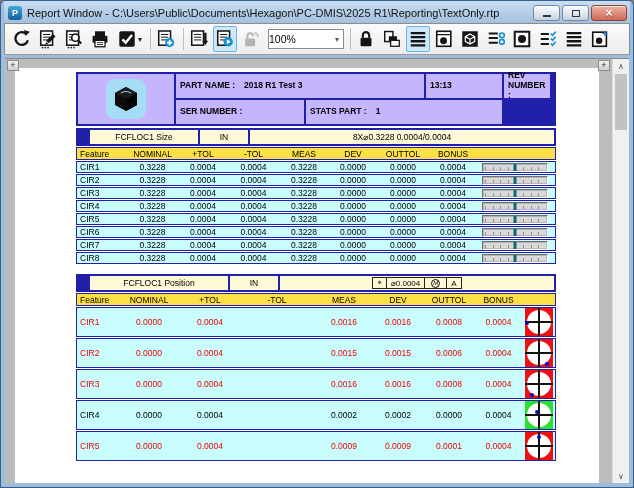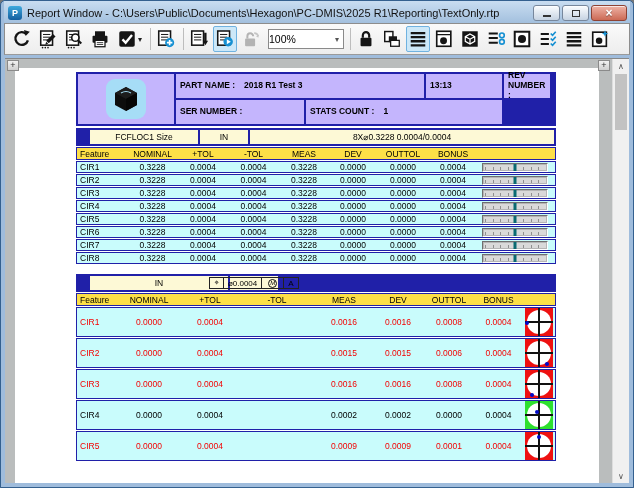--- a/index.html
+++ b/index.html
@@ -332,21 +332,21 @@
           <div>
               <span class="blbl">13:13</span>
             </div>
           <div>
               <span class="blbl">REV NUMBER :</span>
             </div>
           <div>
               <span class="blbl">SER NUMBER :</span>
             </div>
           <div class="span2">
-            <span class="blbl">STATS COUNT :</span>
+            <span class="blbl">STATS PART :</span>
             <span class="bval">1</span>
           </div>
         </div>
 
         <div class="secbar size">
           <div>FCFLOC1 Size</div>
           <div>IN</div>
           <div>8X⌀0.3228  0.0004/0.0004</div>
         </div>
         <div class="thead size-grid">
@@ -471,20 +471,21 @@
               <div class="dimbar">
                 <i class="ticks"></i>
                 <i class="marker"></i>
               </div>
             </div>
           </div>
 
         <div class="gap8"></div>
 
         <div class="secbar pos">
+          <div>FCFLOC1 Position</div>
           <div>IN</div>
           <div>
             <span class="fcf">
               <span>⌖</span>
               <span>⌀0.0004</span>
               <span>
                   <i class="mcircle">M</i>
                 </span>
               <span>A</span>
             </span>

